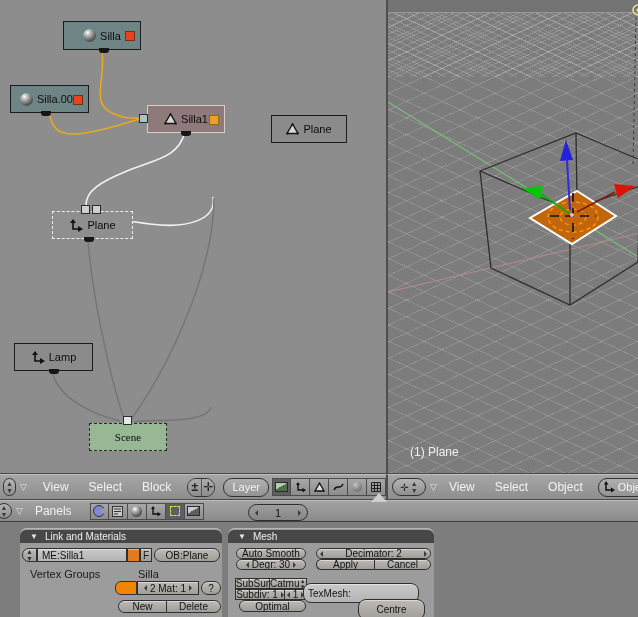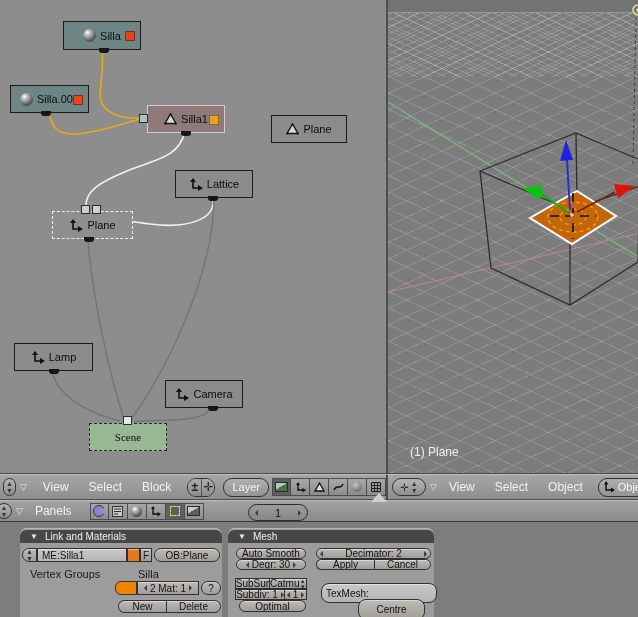--- a/index.html
+++ b/index.html
@@ -156,29 +156,20 @@
     <div class="node plain" style="left:271px;top:115px;width:76px;height:28px">
       <svg class="nicon-svg" width="13" height="12">
         <polygon points="6.5,1 1,10.5 12,10.5" fill="#d8d8d8" stroke="#161616" stroke-width="1.4"></polygon>
         <circle cx="6.5" cy="1.5" r="1" fill="#111"></circle>
           <circle cx="1.5" cy="10.5" r="1" fill="#111"></circle>
           <circle cx="11.5" cy="10.5" r="1" fill="#111"></circle>
       </svg>
       <span class="nlabel">Plane</span>
     </div>
 
-    <div class="node plain" style="left:175px;top:170px;width:78px;height:28px">
-      <svg class="nicon-svg" width="14" height="13">
-        <path d="M4,2.5 L4,10 L10,10" fill="none" stroke="#111" stroke-width="1.6"></path>
-        <polygon points="1,4 7,4 4,0" fill="#111"></polygon>
-          <polygon points="9,7 9,13 14,10" fill="#111"></polygon>
-      </svg>
-      <span class="nlabel">Lattice</span>
-      <span class="tab" style="left:32px"></span>
-    </div>
 
     <div class="node dashed" style="left:52px;top:211px;width:81px;height:28px">
       <svg class="nicon-svg" width="14" height="13">
         <path d="M4,2.5 L4,10 L10,10" fill="none" stroke="#111" stroke-width="1.6"></path>
         <polygon points="1,4 7,4 4,0" fill="#111"></polygon>
           <polygon points="9,7 9,13 14,10" fill="#111"></polygon>
       </svg>
       <span class="nlabel">Plane</span>
       <span class="sock" style="left:28px;top:-7px"></span>
       <span class="sock" style="left:39px;top:-7px"></span>
@@ -188,29 +179,20 @@
     <div class="node plain" style="left:14px;top:343px;width:79px;height:28px">
       <svg class="nicon-svg" width="14" height="13">
         <path d="M4,2.5 L4,10 L10,10" fill="none" stroke="#111" stroke-width="1.6"></path>
         <polygon points="1,4 7,4 4,0" fill="#111"></polygon>
           <polygon points="9,7 9,13 14,10" fill="#111"></polygon>
       </svg>
       <span class="nlabel">Lamp</span>
       <span class="tab" style="left:34px"></span>
     </div>
 
-    <div class="node plain" style="left:165px;top:380px;width:78px;height:28px">
-      <svg class="nicon-svg" width="14" height="13">
-        <path d="M4,2.5 L4,10 L10,10" fill="none" stroke="#111" stroke-width="1.6"></path>
-        <polygon points="1,4 7,4 4,0" fill="#111"></polygon>
-          <polygon points="9,7 9,13 14,10" fill="#111"></polygon>
-      </svg>
-      <span class="nlabel">Camera</span>
-      <span class="tab" style="left:42px"></span>
-    </div>
 
     <div class="node scene" style="left:89px;top:423px;width:78px;height:28px">
       <span class="nlabel">Scene</span>
       <span class="sock" style="left:33px;top:-8px;background:#e6e6e6"></span>
     </div>
   </div>
 
   <div id="view3d">
     <div class="vband"></div>
     <div class="vgrid"></div>
@@ -415,17 +397,17 @@
       <div class="w nl" style="left:7px;top:61px;width:49px;height:11px">
         <span>Subdiv: 1</span>
         <span class="ar r"></span>
       </div>
       <div class="w" style="left:56px;top:61px;width:23px;height:11px">
         <span class="ar l"></span>
         <span>1</span>
         <span class="ar r"></span>
       </div>
       <div class="w rb" style="left:11px;top:72px;width:67px;height:12px">Optimal</div>
-      <div class="w field rb" style="left:93px;top:55px;width:116px;height:20px">TexMesh:</div>
+      <div class="w field rb" style="left:75px;top:55px;width:116px;height:20px">TexMesh:</div>
       <div class="w rb" style="left:130px;top:71px;width:67px;height:21px">Centre</div>
     </div>
   </div>
 </div>
 
 </body></html>

